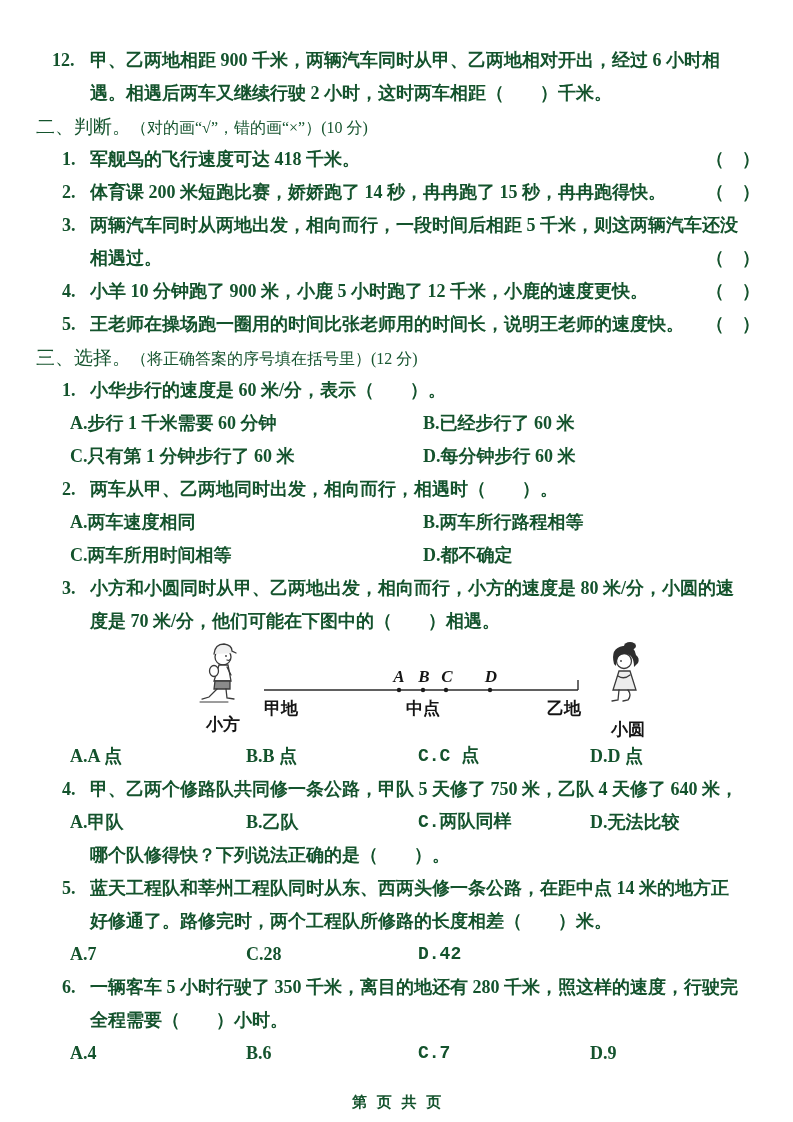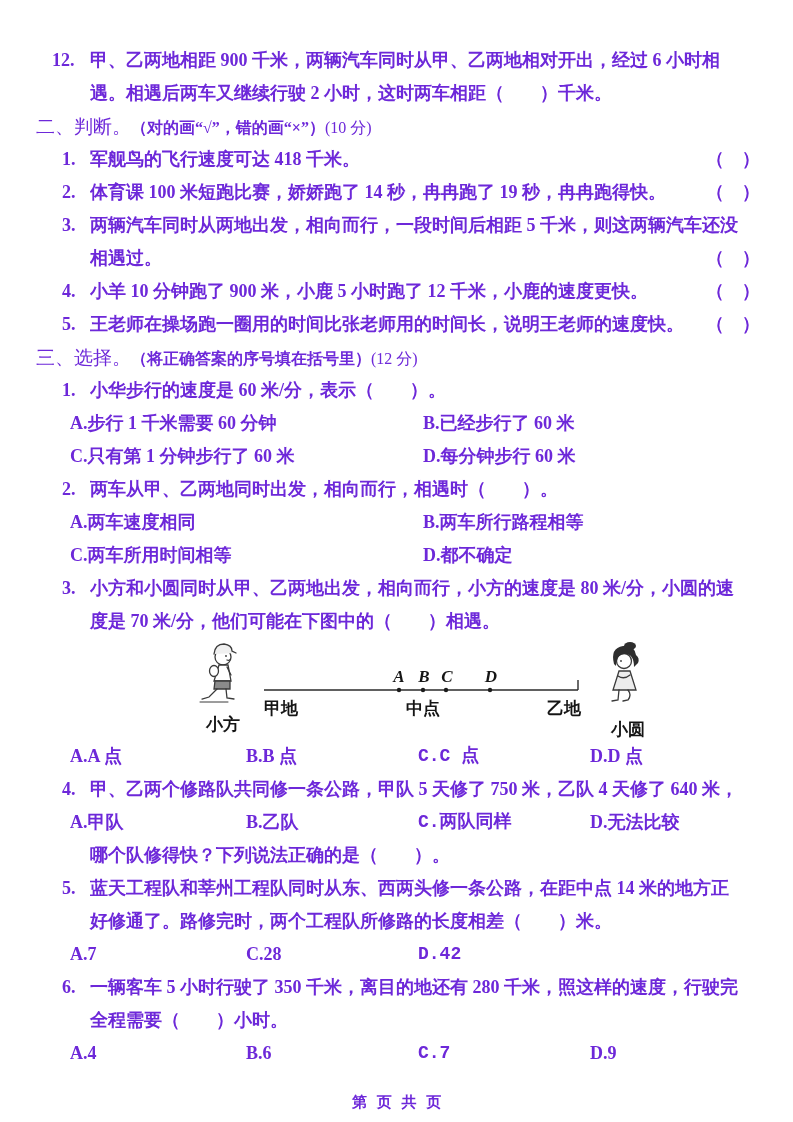--- a/index.html
+++ b/index.html
@@ -1,25 +1,25 @@
 <!DOCTYPE html>
 <html><head>
 <meta charset="utf-8">
 <style>
   html,body { margin:0; padding:0; background:#e8e8e8; }
   .page {
     width:793px; height:1122px; margin:0 auto; background:#ffffff;
     box-sizing:border-box; padding:44px 33px 0 36px;
     font-family:"Liberation Serif","DejaVu Serif",serif;
-    color:#6d28d9; overflow:hidden;
+    color:#14532d; overflow:hidden;
   }
   .line { height:33px; line-height:33px; font-size:18px; font-weight:600; white-space:nowrap; }
   .sec-header { height:33px; line-height:33px; white-space:nowrap; }
   .sec-title { font-size:19px; font-weight:400; }
-  .sec-note  { font-size:16px; font-weight:700; }
+  .sec-note  { font-size:16px; font-weight:400; }
   .sec-score { font-size:16px; font-weight:400; }
   .qrow { display:flex; }
   .q12row { margin-left:16px; }
   .q12row .num { width:38px; }
   .itemrow { margin-left:26px; }
   .itemrow .num { width:28px; }
   .num { font-weight:700; flex:none; }
   .qtext { flex:1 1 auto; overflow:hidden; }
   .bracket { flex:none; font-weight:600; }
   .cont { margin-left:54px; }
@@ -48,21 +48,21 @@
     <span class="sec-title">二、判断。</span><span class="sec-note">（对的画“√”，错的画“×”）</span><span class="sec-score">(10 分)</span>
   </div>
 
   <div class="line qrow itemrow">
     <span class="num">1.</span>
     <span class="qtext">军舰鸟的飞行速度可达 418 千米。</span>
     <span class="bracket">（　）</span>
   </div>
   <div class="line qrow itemrow">
     <span class="num">2.</span>
-    <span class="qtext">体育课 100 米短跑比赛，娇娇跑了 14 秒，冉冉跑了 19 秒，冉冉跑得快。</span>
+    <span class="qtext">体育课 200 米短跑比赛，娇娇跑了 14 秒，冉冉跑了 15 秒，冉冉跑得快。</span>
     <span class="bracket">（　）</span>
   </div>
   <div class="line qrow itemrow">
     <span class="num">3.</span>
     <span class="qtext">两辆汽车同时从两地出发，相向而行，一段时间后相距 5 千米，则这两辆汽车还没</span>
   </div>
   <div class="line qrow cont">
     <span class="qtext">相遇过。</span>
     <span class="bracket">（　）</span>
   </div>

